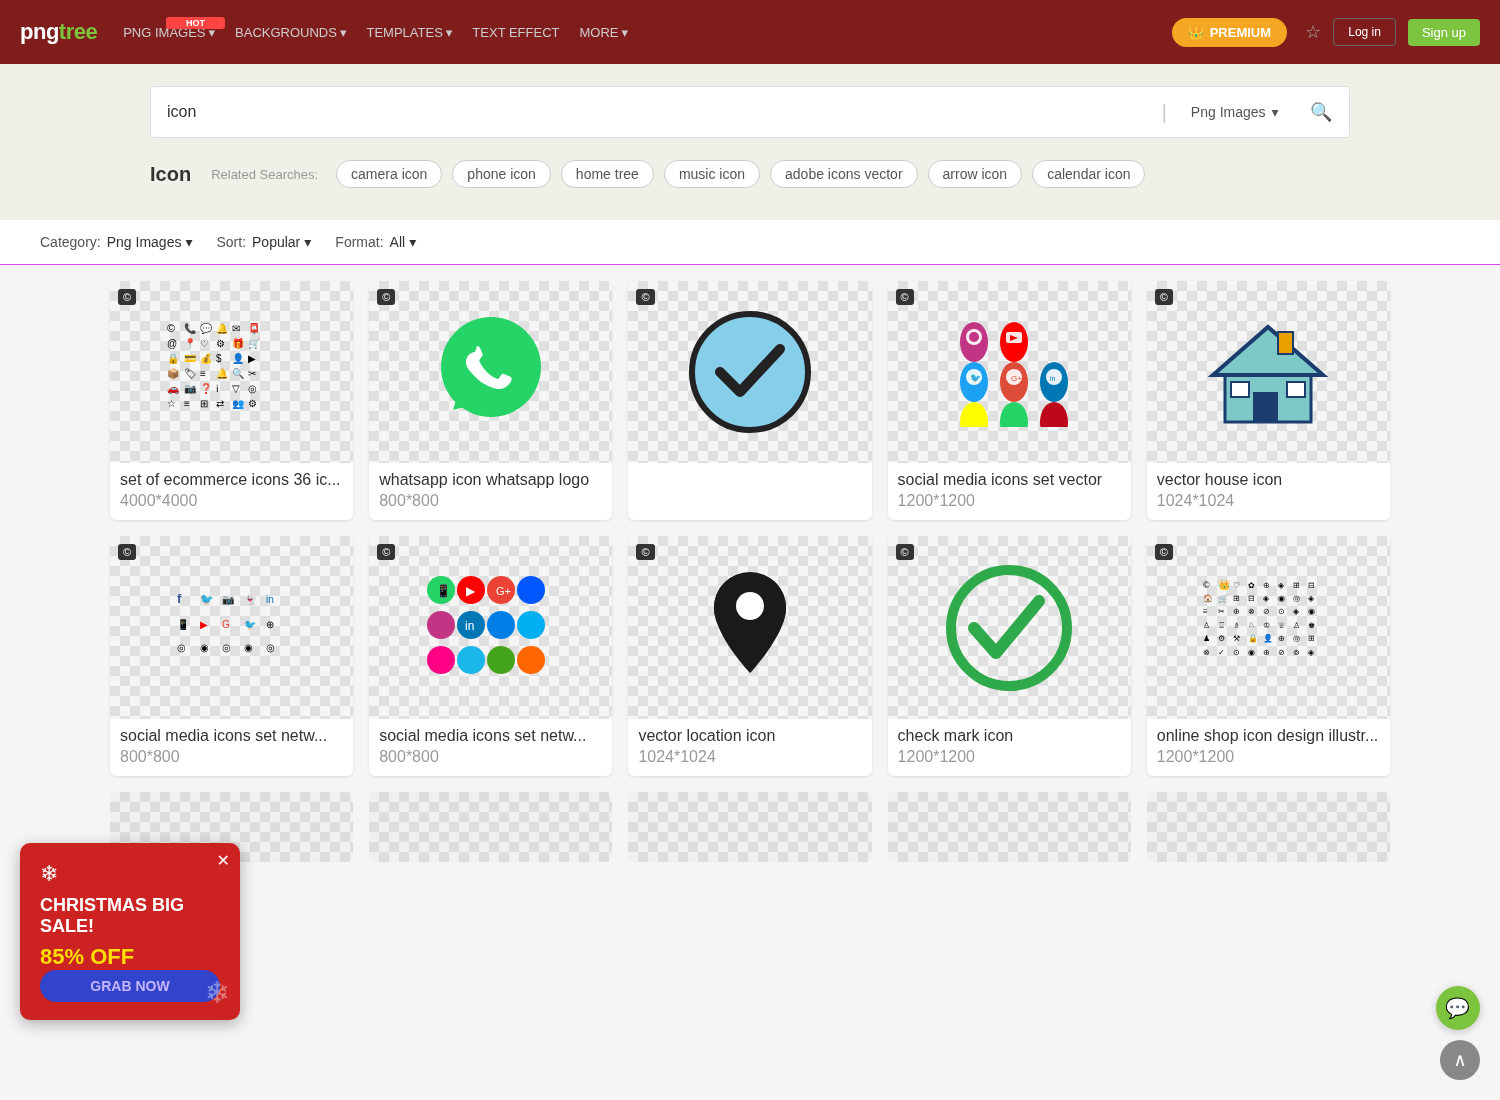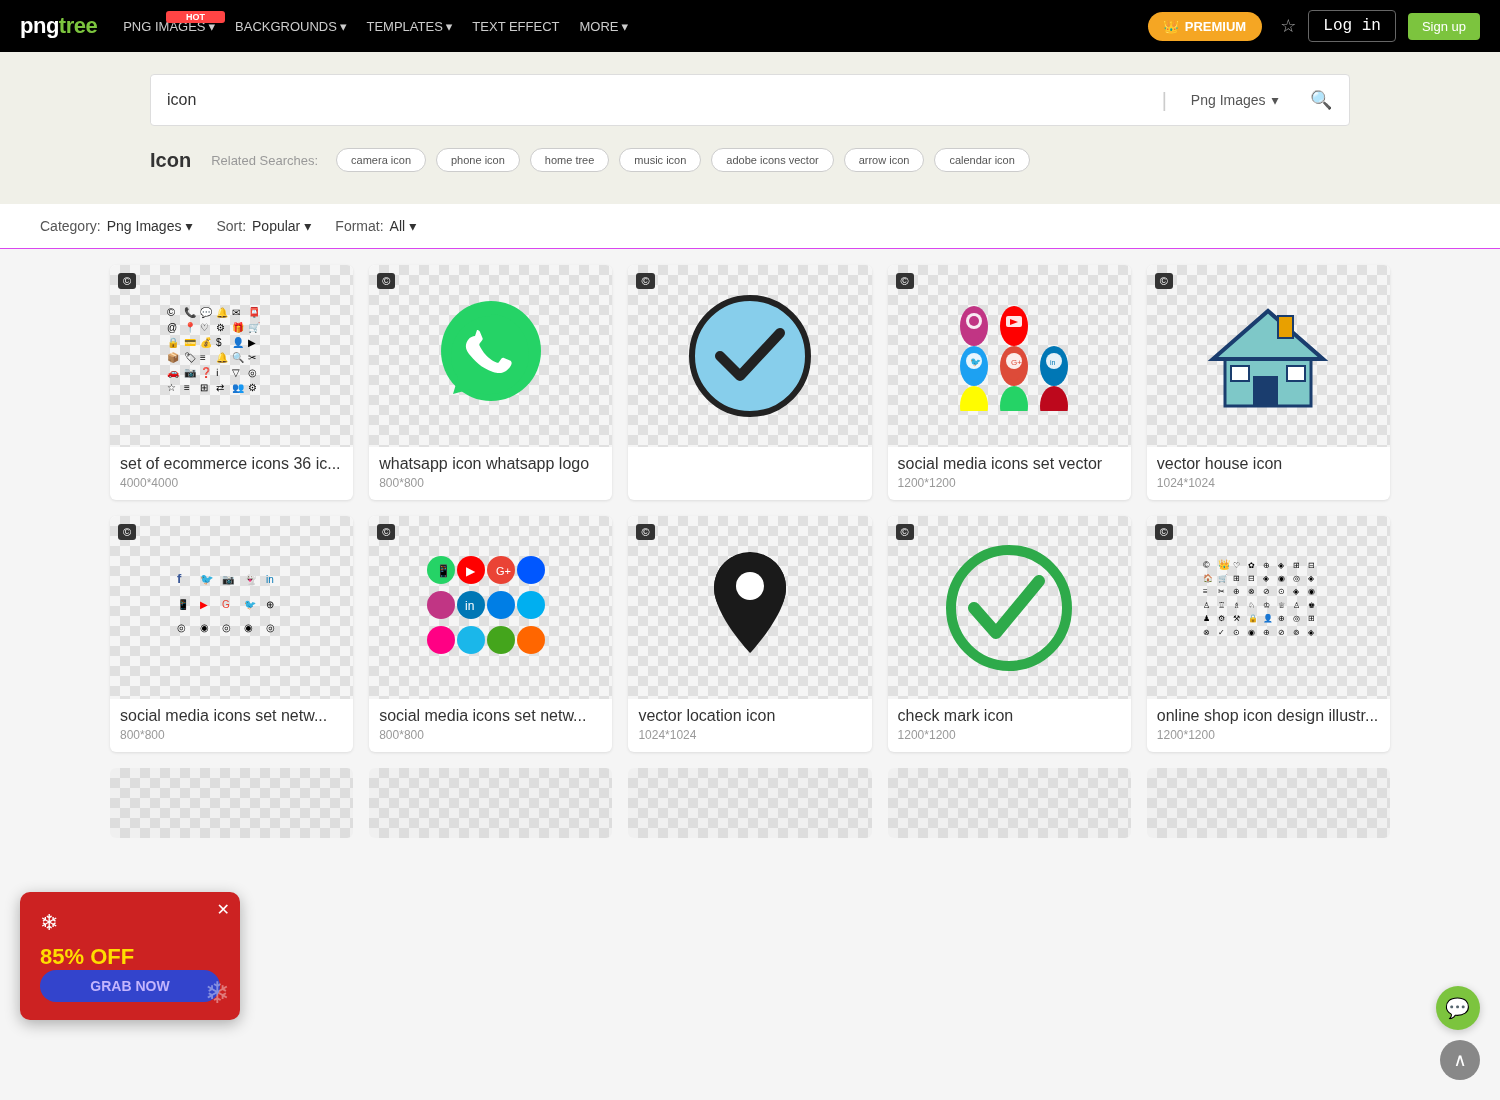--- a/index.html
+++ b/index.html
@@ -1,24 +1,24 @@
 <!DOCTYPE html>
 <html><head>
   <meta charset="utf-8">
   <style>
     * { box-sizing: border-box; margin: 0; padding: 0; }
     body { font-family: Arial, sans-serif; background: #f5f5f5; font-size: 14px; color: #333; }
 
     
     .header {
-      background: #000000;
+      background: #7f1d1d;
       display: flex;
       align-items: center;
       padding: 0 20px;
-      height: 52px;
+      height: 64px;
       gap: 18px;
     }
     .logo {
       display: flex;
       align-items: center;
       font-size: 22px;
       font-weight: bold;
       letter-spacing: -0.5px;
     }
     .logo-png { color: #fff; }
@@ -69,23 +69,22 @@
       align-items: center;
       gap: 12px;
     }
     .star-icon { color: #aaa; font-size: 18px; cursor: pointer; }
     .login-btn {
       background: transparent;
       color: #fff;
       border: 1px solid #666;
       border-radius: 4px;
       padding: 6px 14px;
-      font-size: 16px;
-      cursor: pointer;
-      font-family: Liberation Mono, monospace;
+      font-size: 12px;
+      cursor: pointer;
     }
     .signup-btn {
       background: #7cc43e;
       color: #fff;
       border: none;
       border-radius: 4px;
       padding: 6px 14px;
       font-size: 13px;
       cursor: pointer;
     }
@@ -143,21 +142,21 @@
       flex-wrap: wrap;
       max-width: 1280px;
       margin: 0 auto;
     }
     .related-label { color: #333; font-size: 20px; font-weight: bold; margin-right: 10px; }
     .related-text { color: #999; font-size: 13px; margin-right: 8px; }
     .related-tag {
       border: 1px solid #ccc;
       border-radius: 20px;
       padding: 5px 14px;
-      font-size: 11px;
+      font-size: 14px;
       color: #555;
       cursor: pointer;
       background: #fff;
     }
 
     
     .filter-section {
       padding: 14px 40px;
       display: flex;
       align-items: center;
@@ -230,21 +229,21 @@
     }
     .card-title {
       font-size: 16px;
       color: #333;
       margin-bottom: 3px;
       white-space: nowrap;
       overflow: hidden;
       text-overflow: ellipsis;
     }
     .card-size {
-      font-size: 12px;
+      font-size: 16px;
       color: #999;
     }
 
     
     .christmas-popup {
       position: fixed;
       bottom: 80px;
       left: 20px;
       background: #cc2222;
       border-radius: 10px;
@@ -726,20 +725,21 @@
     <div style="background: repeating-conic-gradient(#ddd 0% 25%, #f0f0f0 0% 50%) 0 0/20px 20px; border-radius:6px; height:70px;"></div>
     <div style="background: repeating-conic-gradient(#ddd 0% 25%, #f0f0f0 0% 50%) 0 0/20px 20px; border-radius:6px; height:70px;"></div>
     <div style="background: repeating-conic-gradient(#ddd 0% 25%, #f0f0f0 0% 50%) 0 0/20px 20px; border-radius:6px; height:70px;"></div>
     <div style="background: repeating-conic-gradient(#ddd 0% 25%, #f0f0f0 0% 50%) 0 0/20px 20px; border-radius:6px; height:70px;"></div>
   </div>
 </div>
 
 <div class="christmas-popup">
   <div class="popup-close">✕</div>
   <div class="popup-snowflake">❄</div>
+  <div class="popup-title">CHRISTMAS BIG SALE!</div>
   <div class="popup-discount">85% OFF</div>
   <button class="popup-btn">GRAB NOW</button>
   <div class="popup-snow-icon">❄</div>
 </div>
 
 <div class="chat-bubble">
   <span>💬</span>
 </div>
 
 <div class="scroll-top" style="bottom:20px;">

